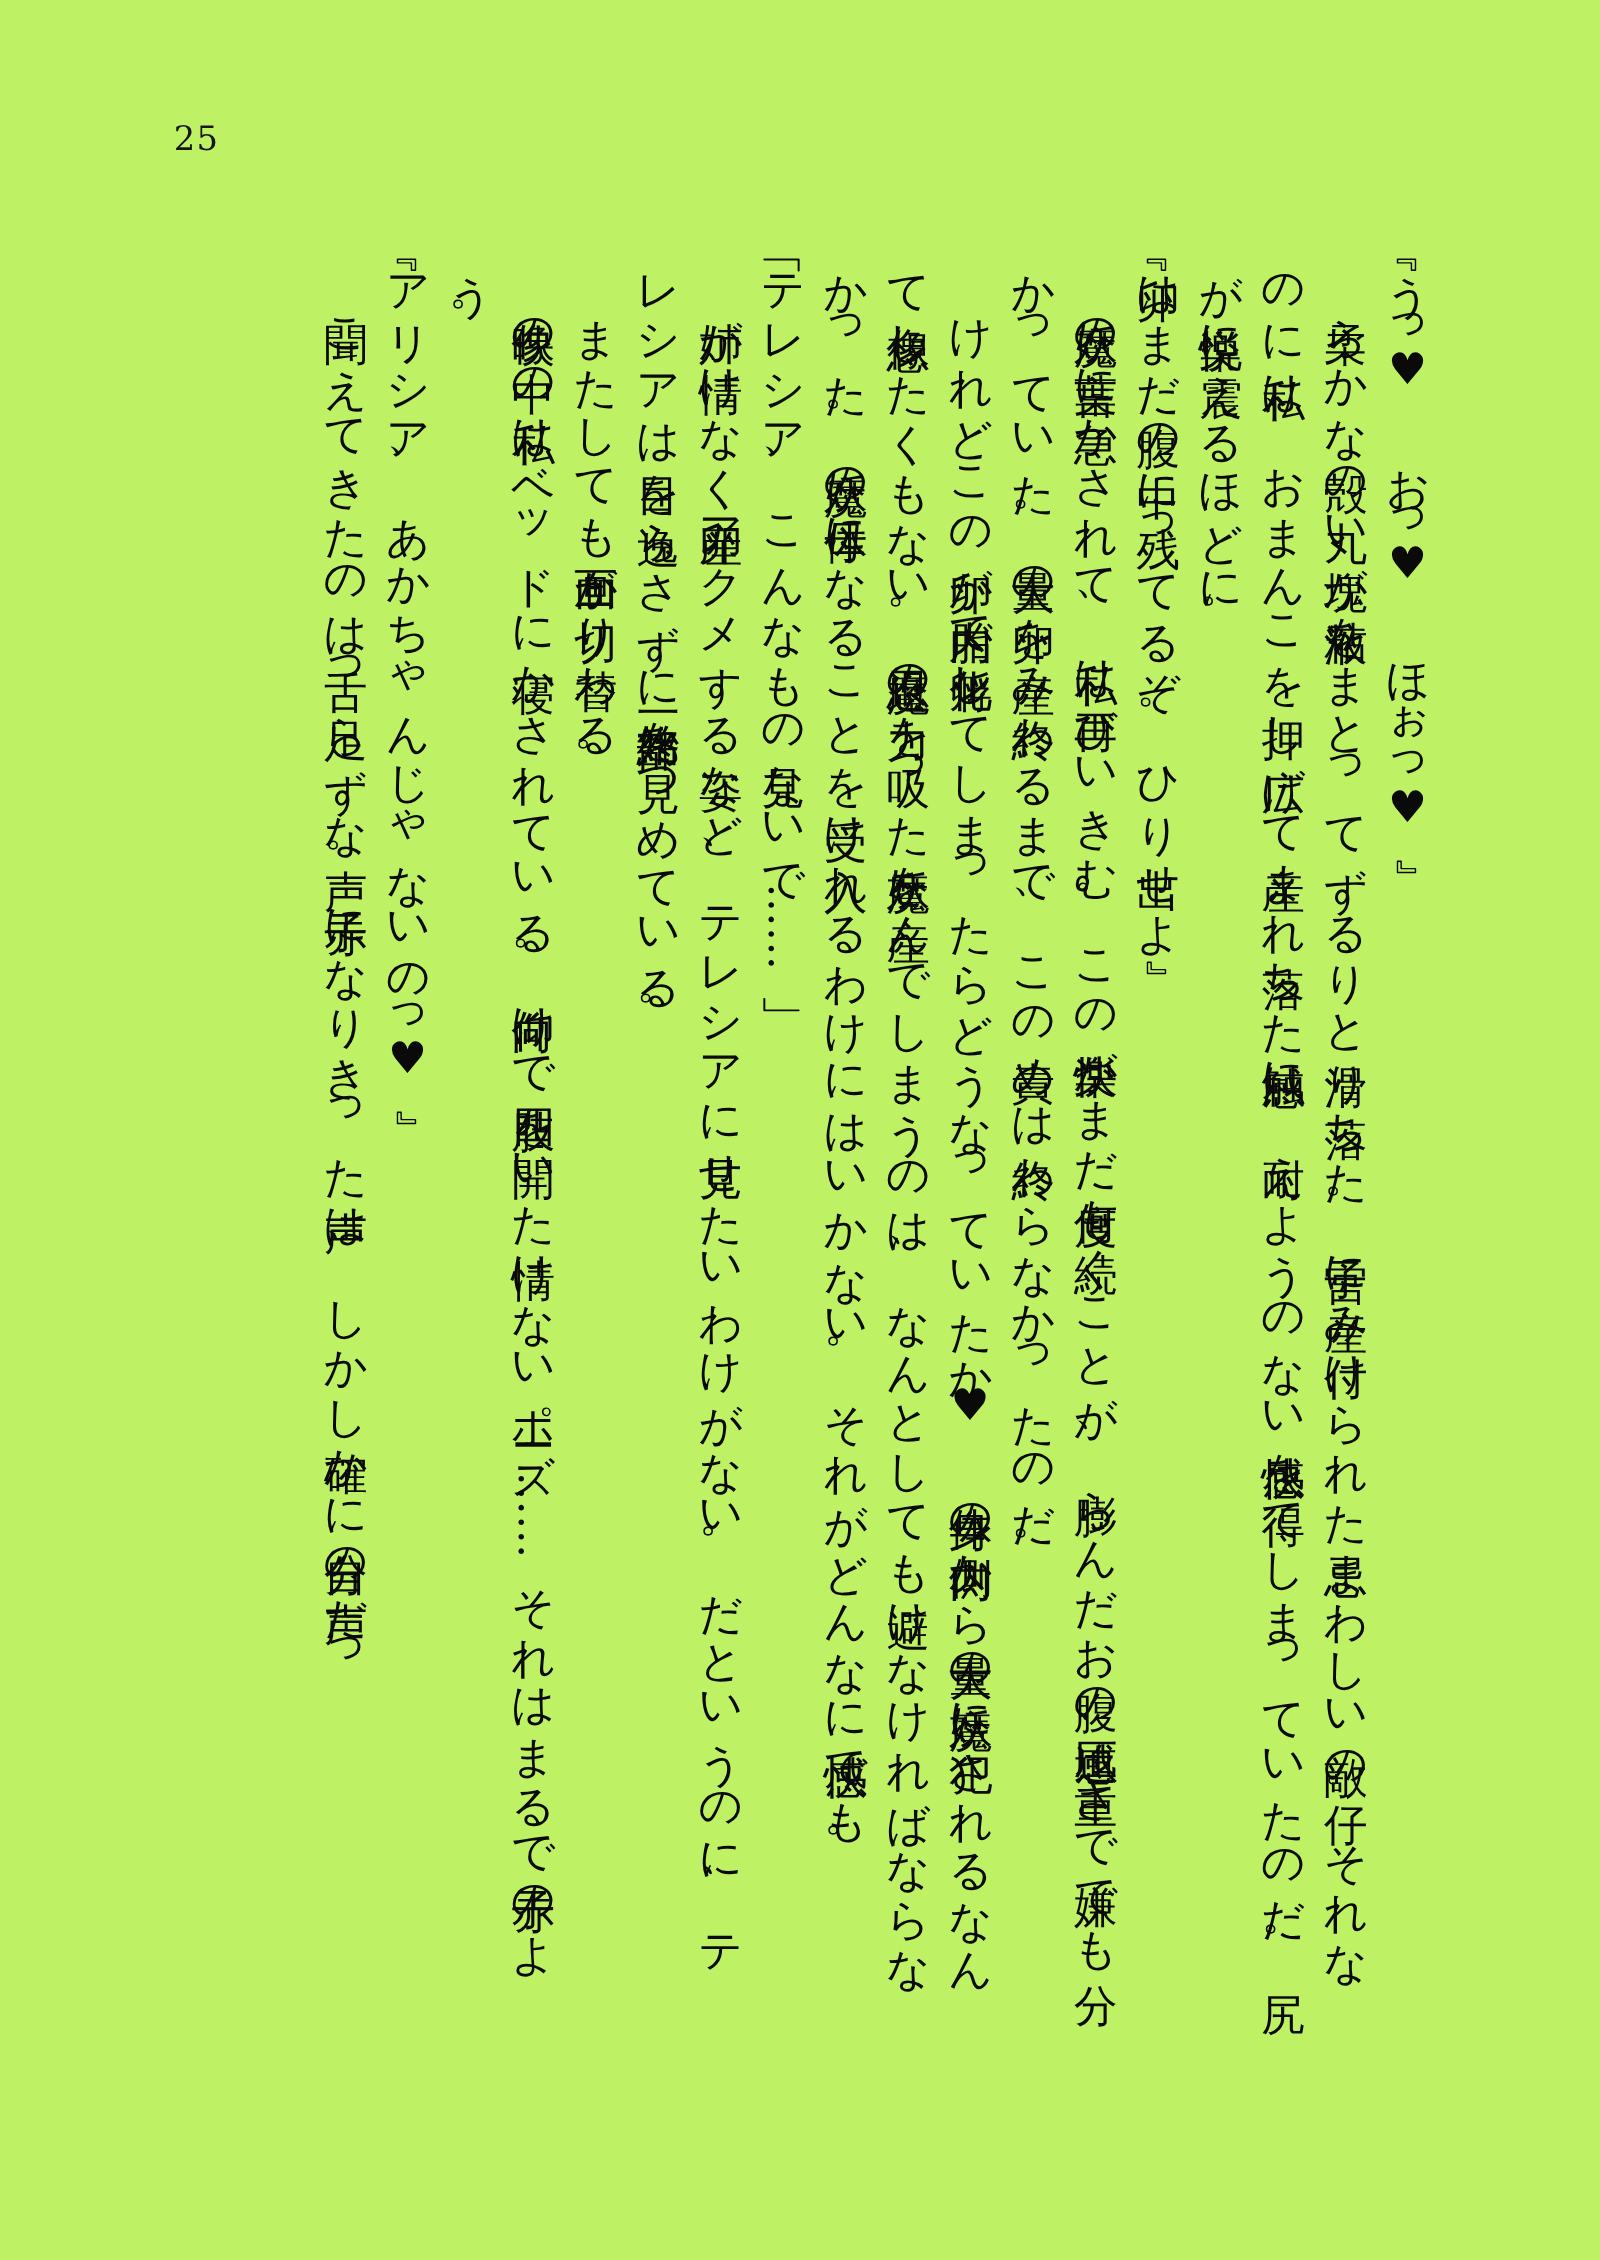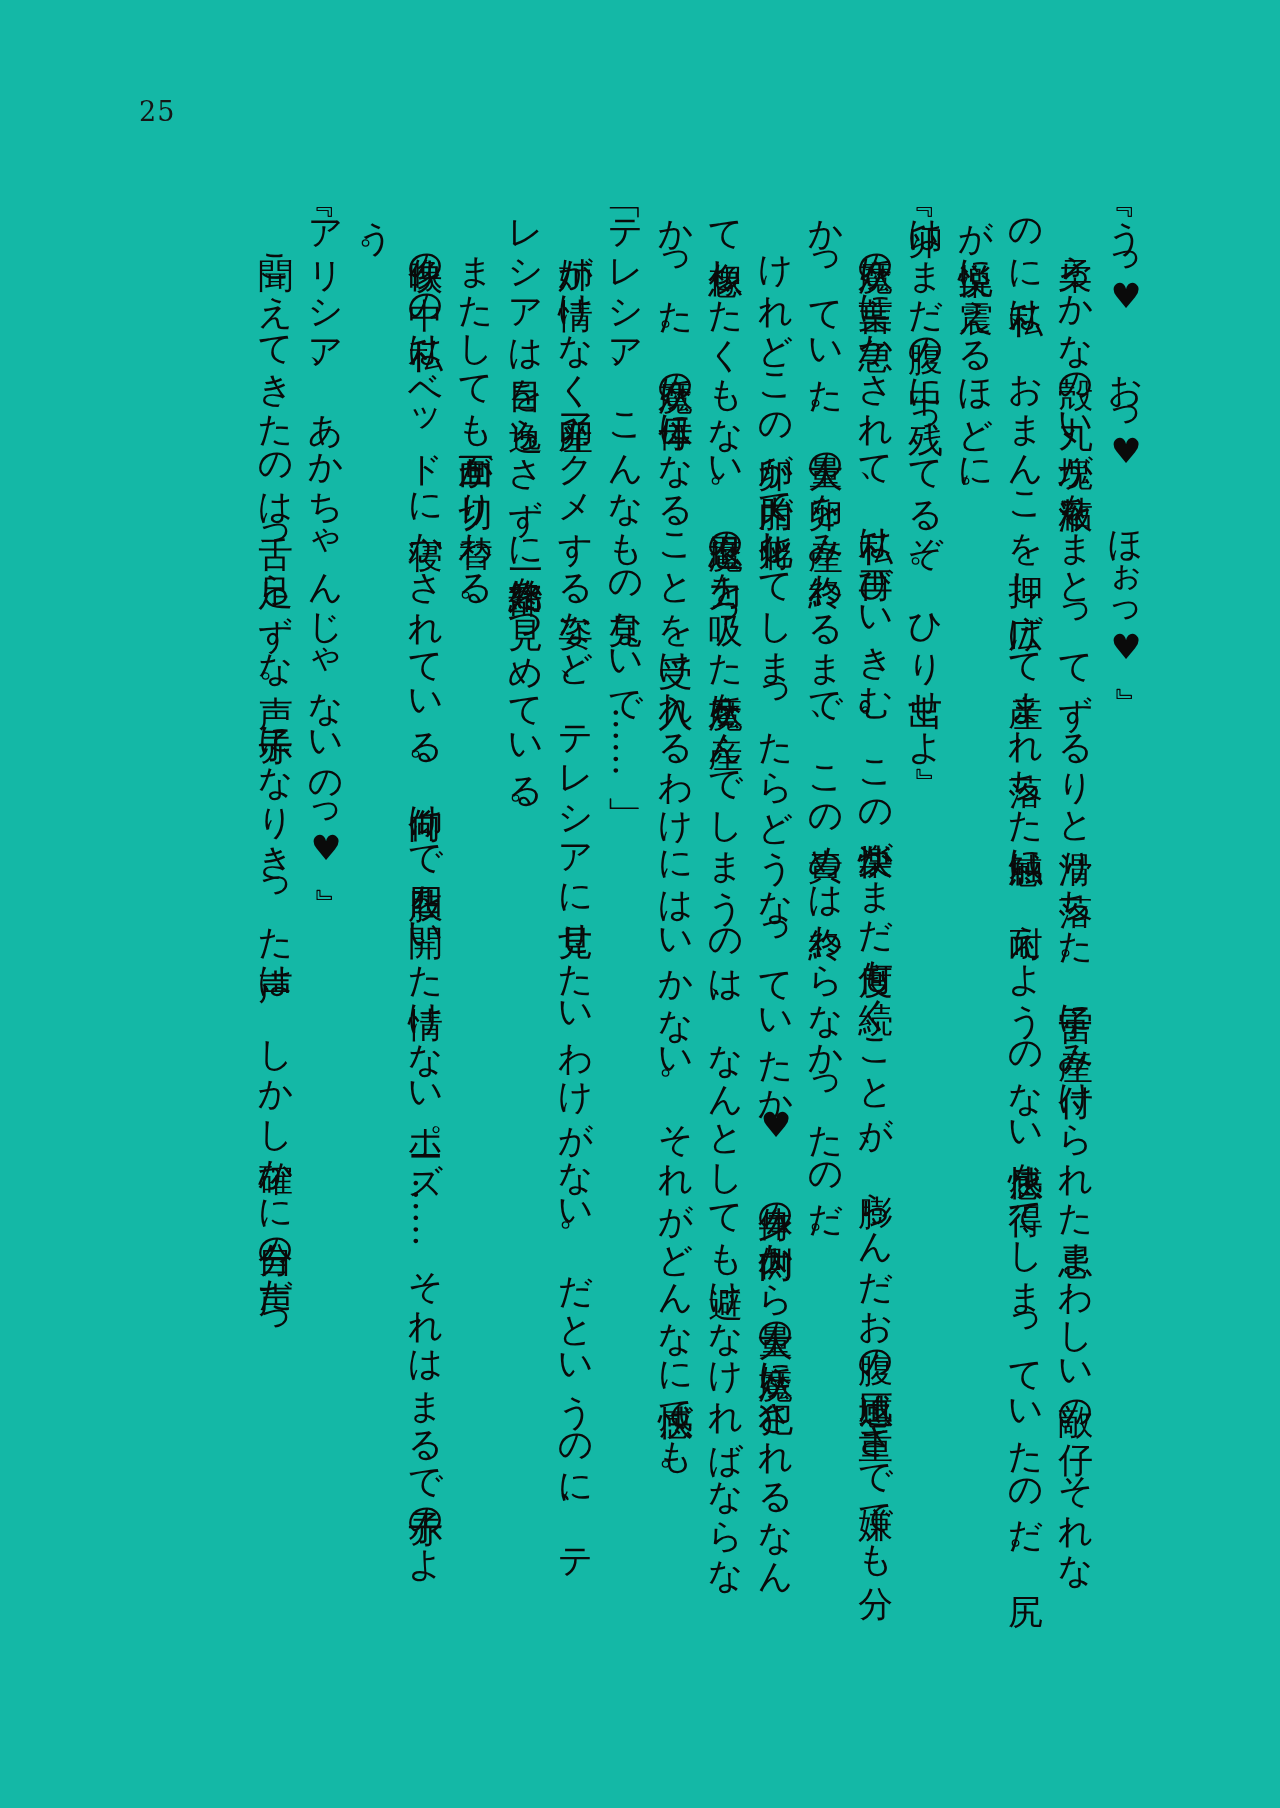--- a/index.html
+++ b/index.html
@@ -11,21 +11,21 @@
     height: 1808px;
     position: relative;
     background: #ffffff;
     overflow: hidden;
     font-family: "DejaVu Serif", "Liberation Serif", serif;
     color: #0a0a0a;
   }
   .page {
     position: absolute;
     inset: 0;
-    background: #14b8a6;
+    background: #bef264;
   }
   .page-number {
     position: absolute;
     left: 139px;
     top: 96px;
     font-size: 27px;
     letter-spacing: 1px;
     color: #161616;
   }
   

